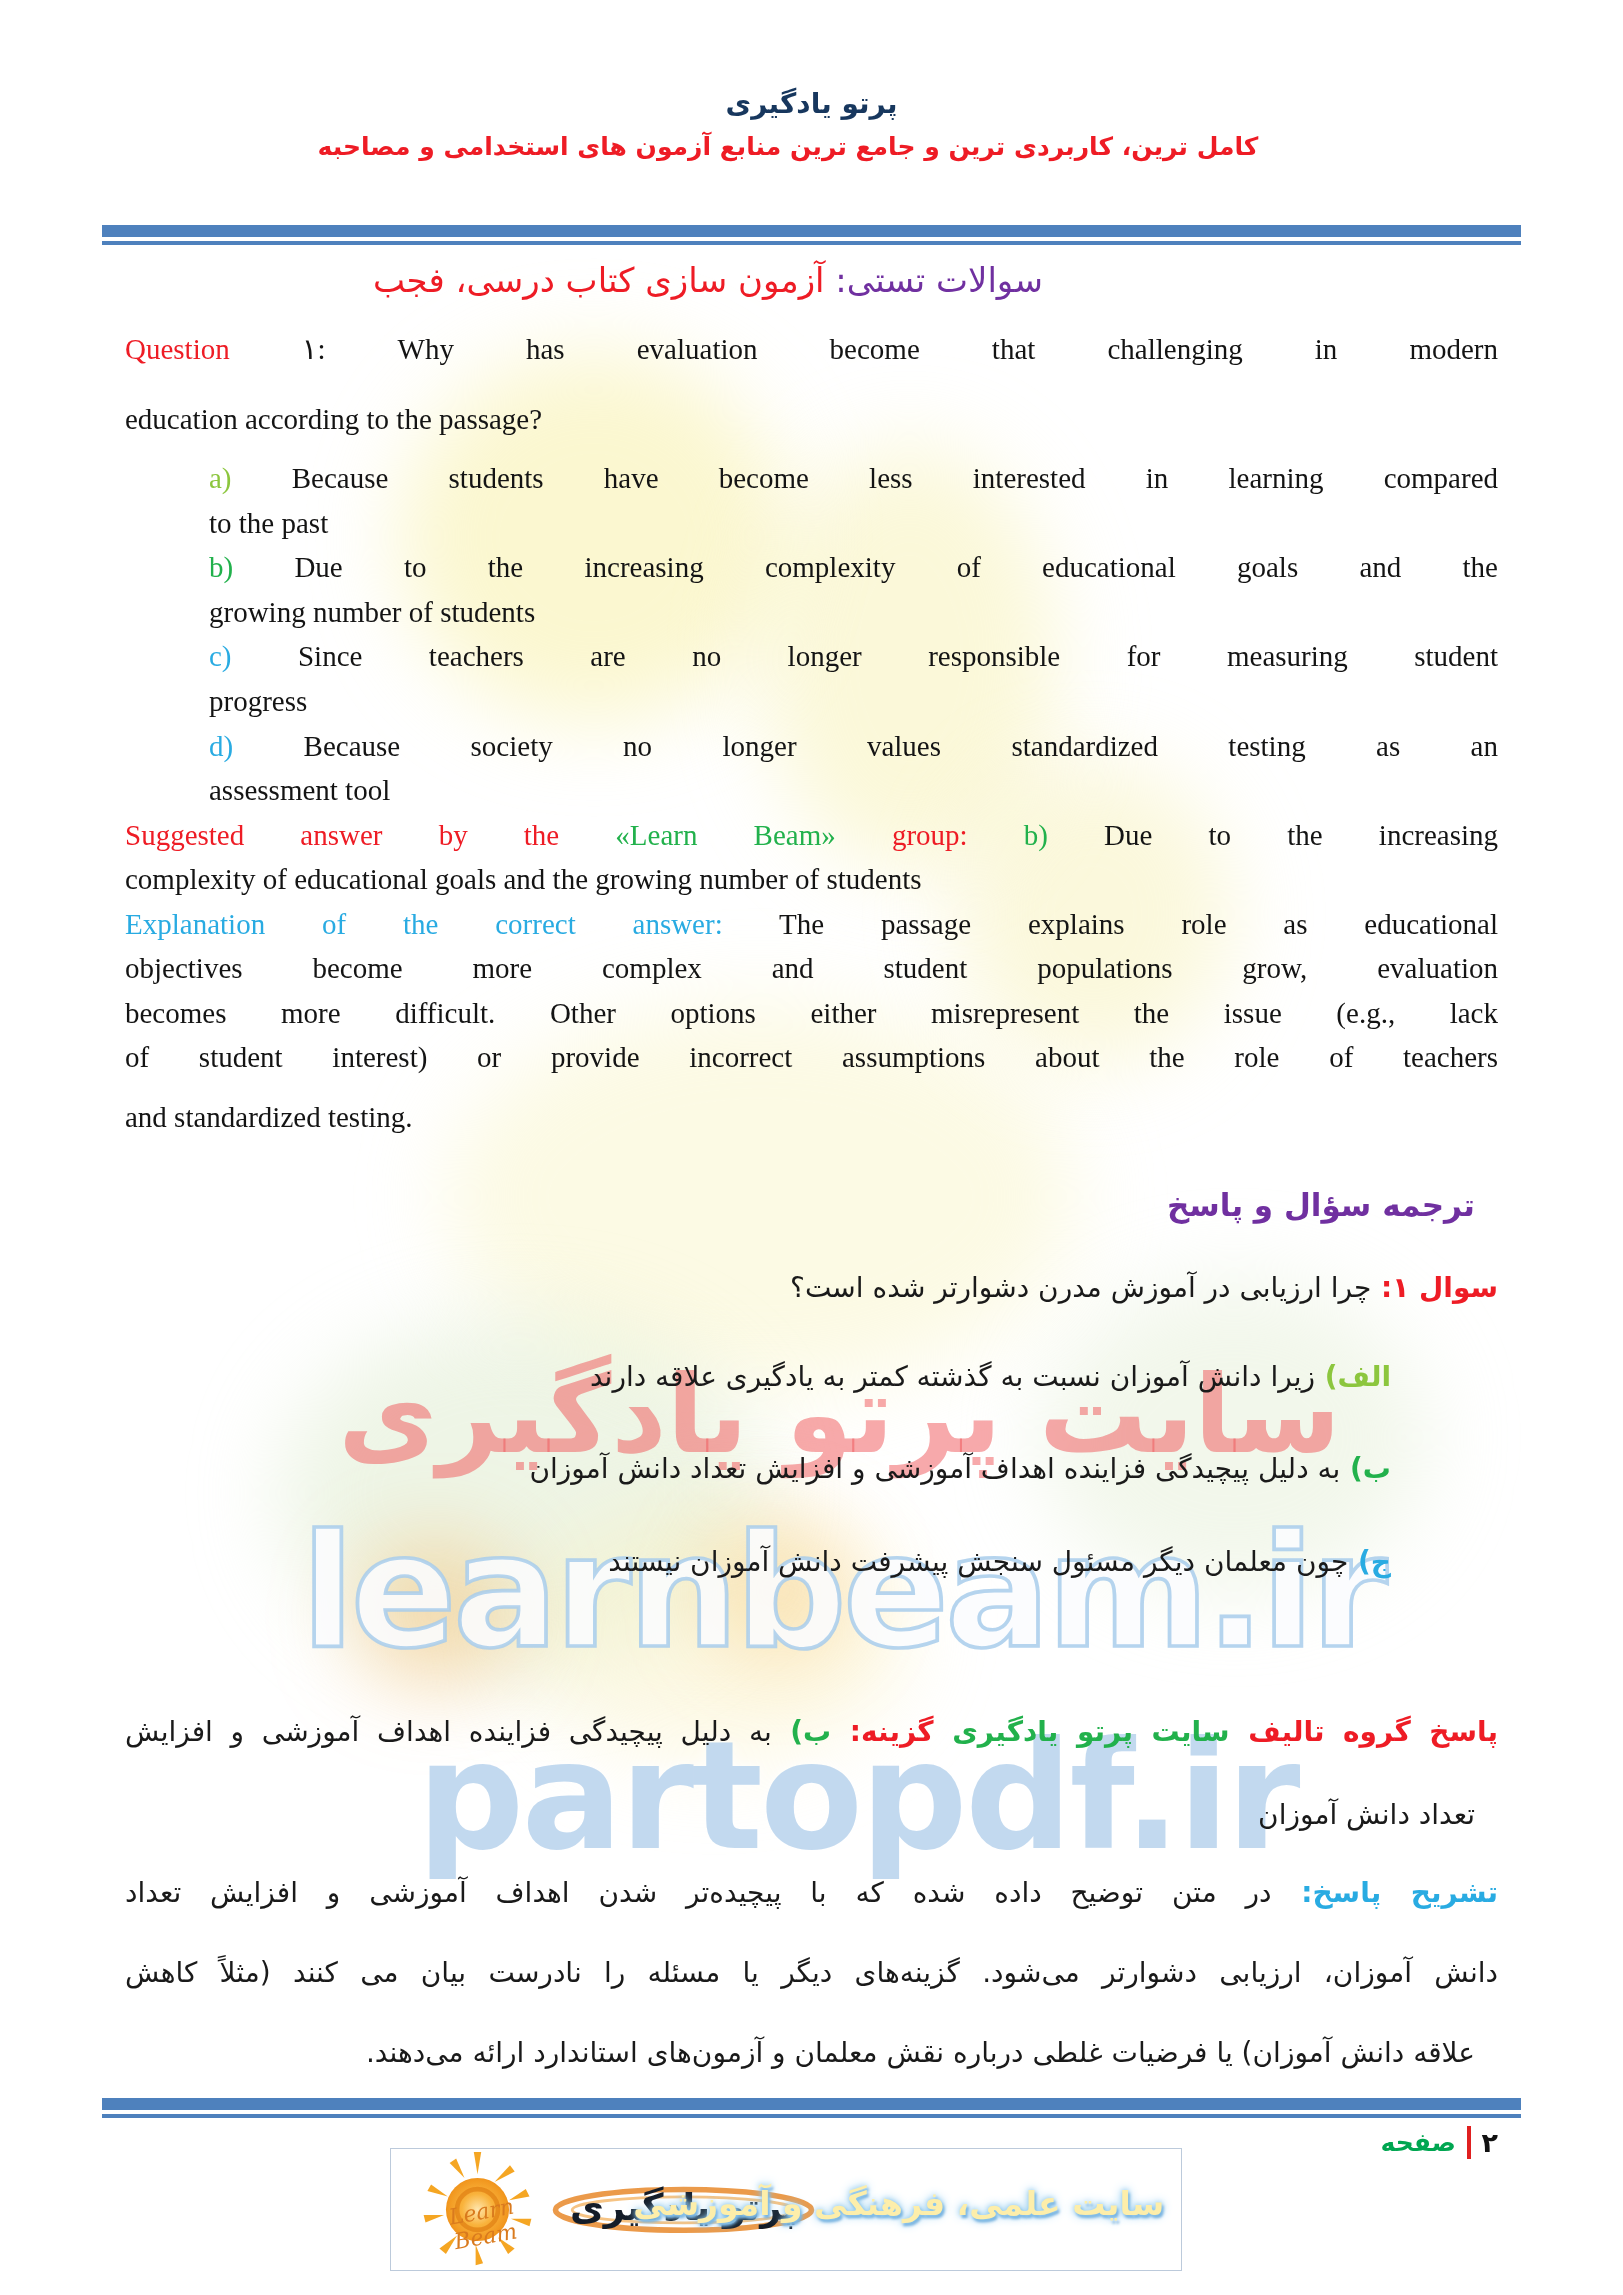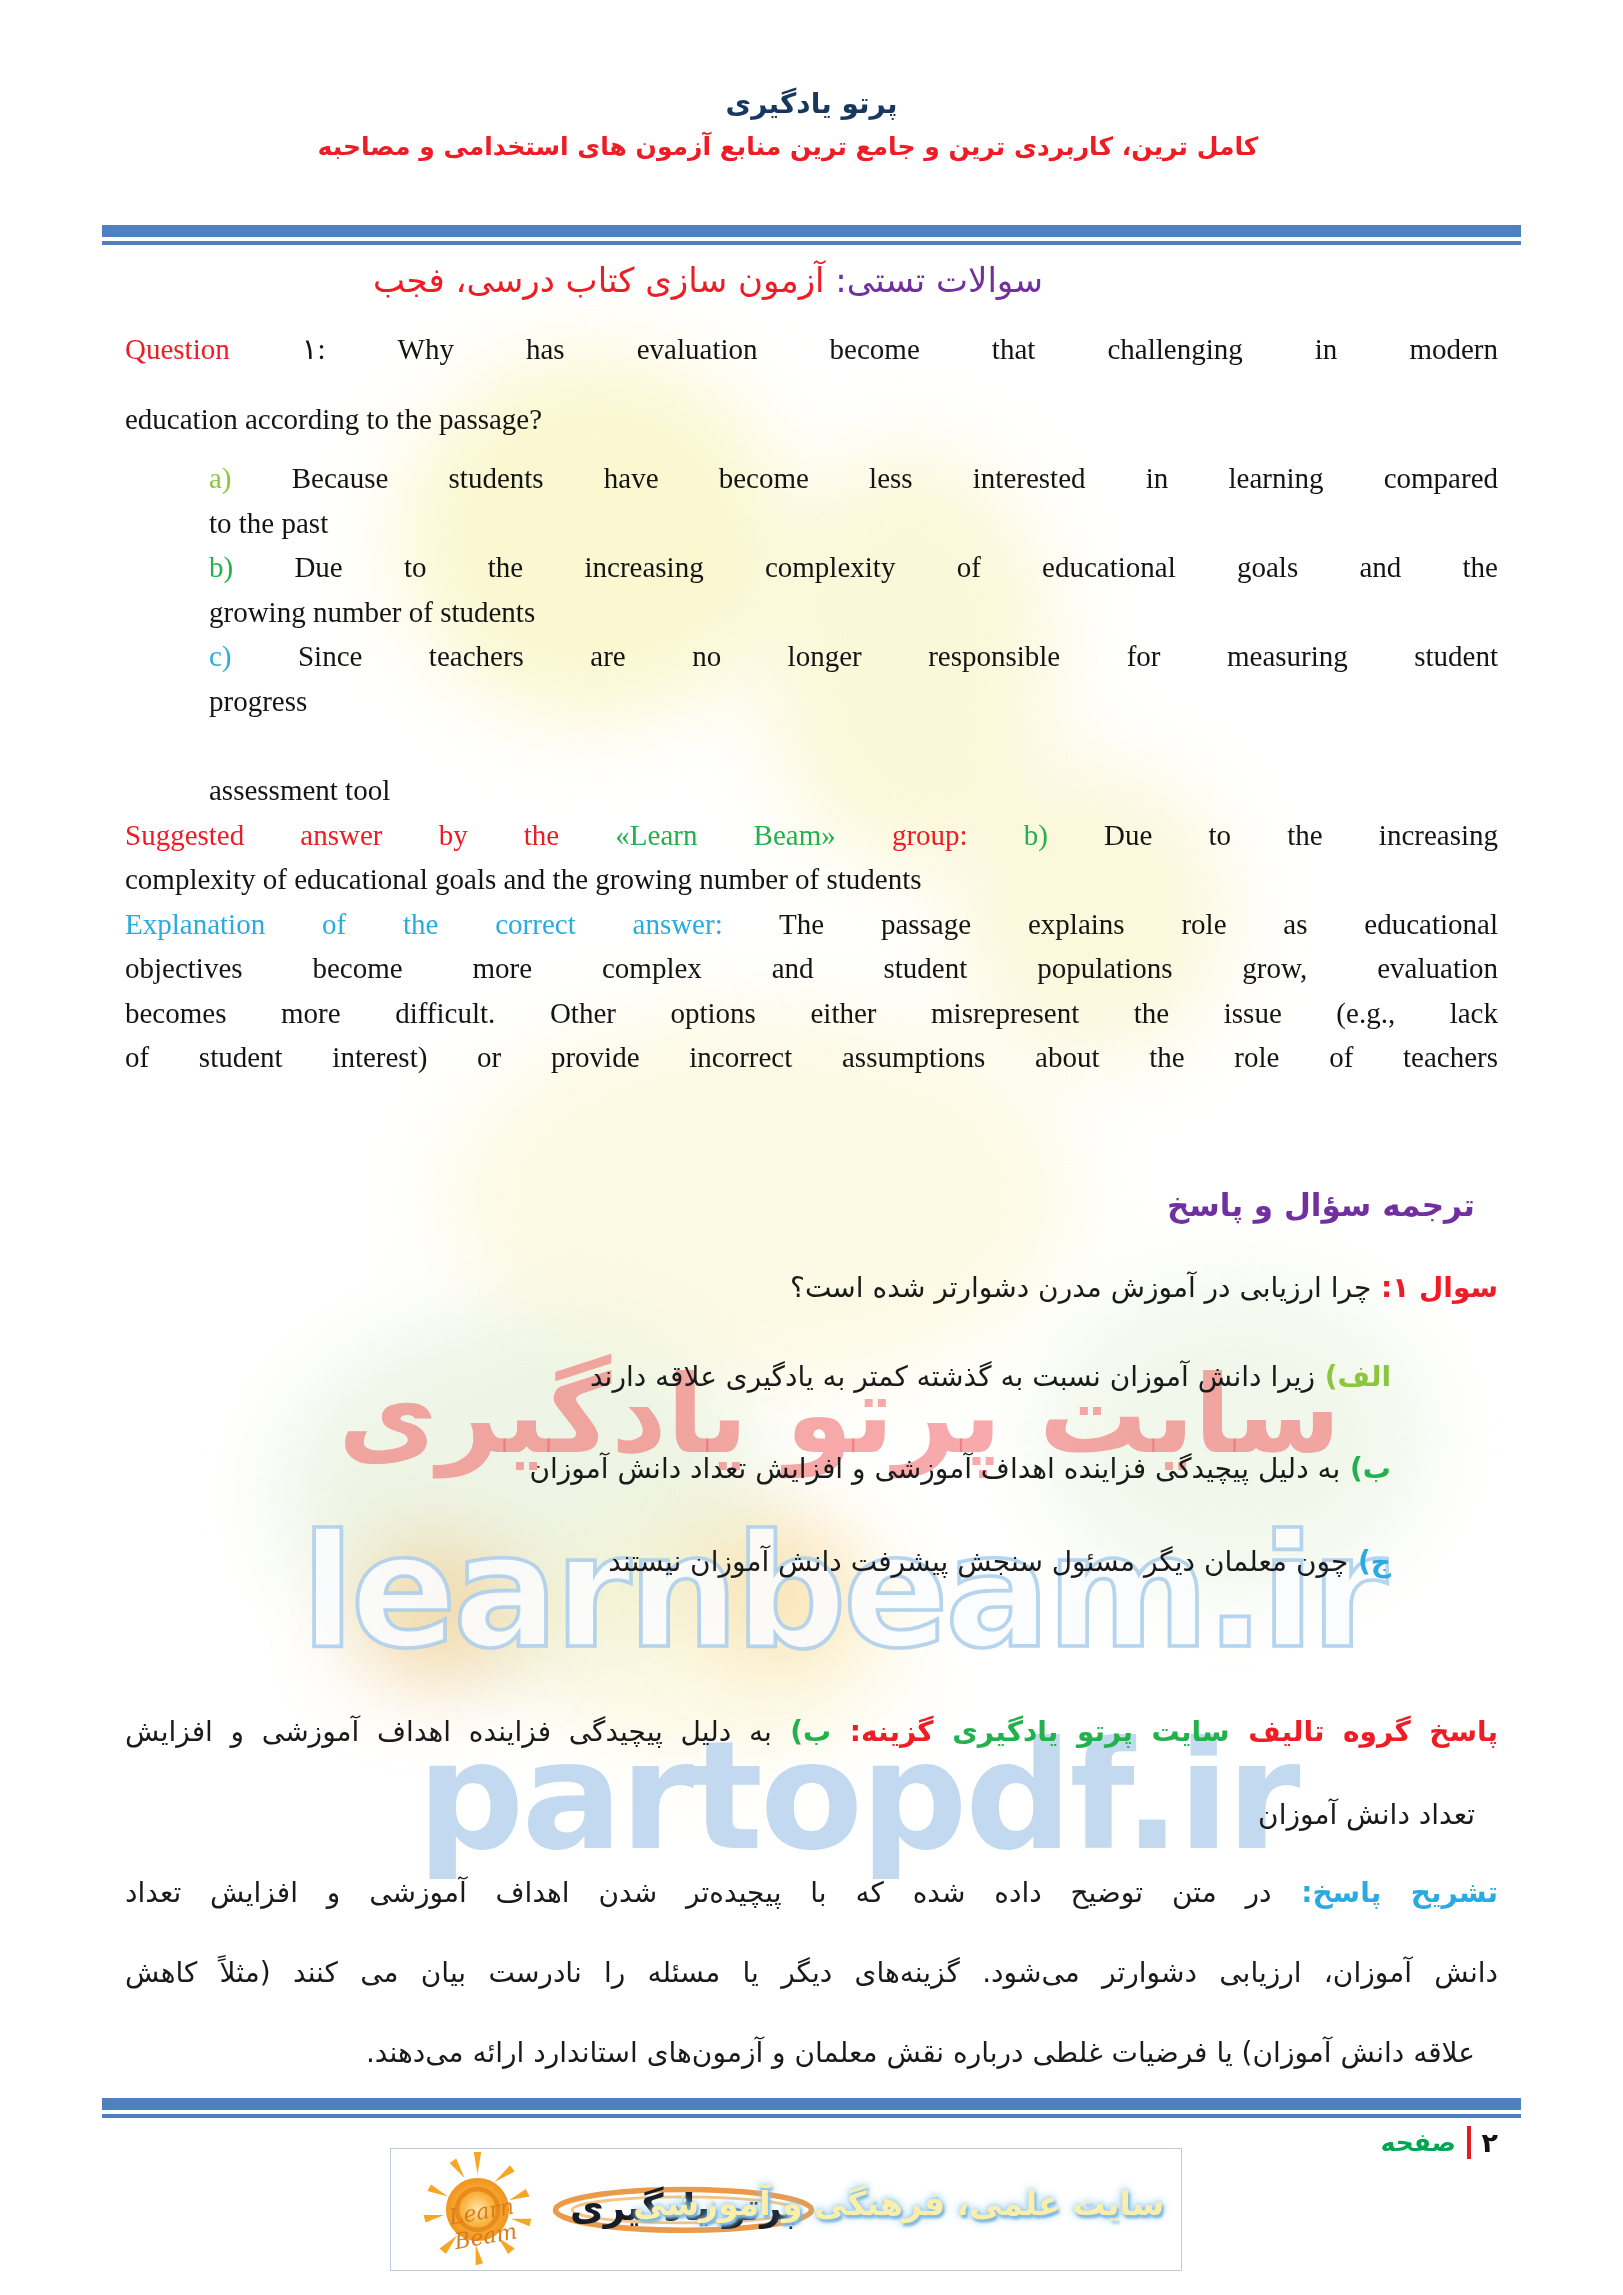--- a/index.html
+++ b/index.html
@@ -104,33 +104,37 @@
   <div class="abs z2 en opt stretch" style="top:545px;">
     <span class="c-green">b) </span><span>Due to the increasing complexity of educational goals and the</span>
   </div>
   <div class="abs z2 en opt" style="top:590px;">growing number of students</div>
 
   <div class="abs z2 en opt stretch" style="top:634px;">
     <span class="c-blue">c) </span><span>Since teachers are no longer responsible for measuring student</span>
   </div>
   <div class="abs z2 en opt" style="top:679px;">progress</div>
 
+  <div class="abs z2 en opt stretch" style="top:724px;">
+    <span class="c-blue">d) </span><span>Because society no longer values standardized testing as an</span>
+  </div>
   <div class="abs z2 en opt" style="top:768px;">assessment tool</div>
 
   <div class="abs z2 en stretch" style="top:813px;">
     <span class="c-red">Suggested answer by the </span><span class="c-green">«Learn Beam»</span><span class="c-red"> group: </span><span class="c-green">b) </span><span>Due to the increasing</span>
   </div>
   <div class="abs z2 en" style="top:857px;">complexity of educational goals and the growing number of students</div>
 
   <div class="abs z2 en stretch" style="top:902px;">
     <span class="c-blue">Explanation of the correct answer: </span><span>The passage explains role as educational</span>
   </div>
   <div class="abs z2 en stretch" style="top:946px;">objectives become more complex and student populations grow, evaluation</div>
   <div class="abs z2 en stretch" style="top:991px;">becomes more difficult. Other options either misrepresent the issue (e.g., lack</div>
   <div class="abs z2 en stretch" style="top:1035px;">of student interest) or provide incorrect assumptions about the role of teachers</div>
+  <div class="abs z2 en" style="top:1095px;">and standardized testing.</div>
 
   <div class="abs z2 fa-head fitline" style="top:1187px;right:148px;">ترجمه سؤال و پاسخ</div>
 
   <div class="abs z2 fa fitline" style="top:1261px;right:125px;max-width:1373px;">
     <span class="c-red bold">سوال ۱: </span><span>چرا ارزیابی در آموزش مدرن دشوارتر شده است؟</span>
   </div>
 
   <div class="abs z2 fa fitline" style="top:1350px;right:232px;max-width:1280px;">
     <span class="c-greenlt bold">الف) </span><span>زیرا دانش آموزان نسبت به گذشته کمتر به یادگیری علاقه دارند</span>
   </div>

